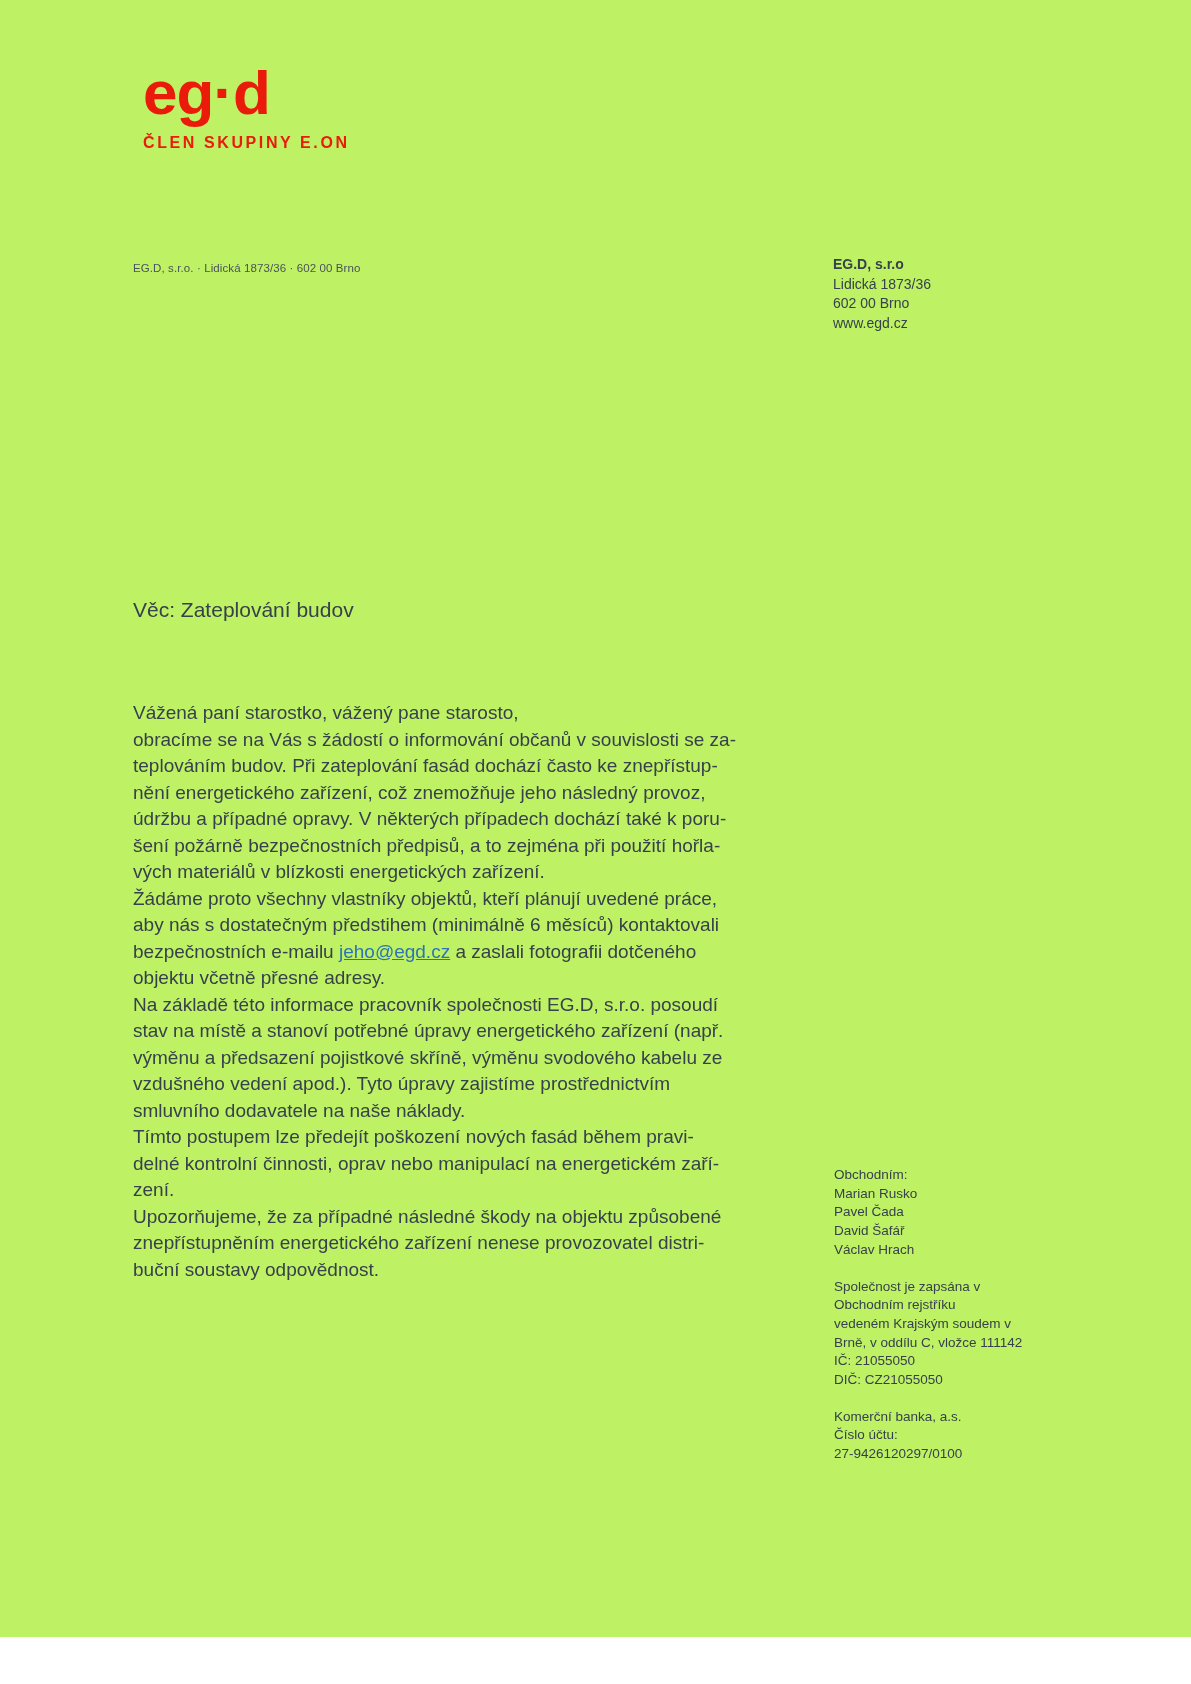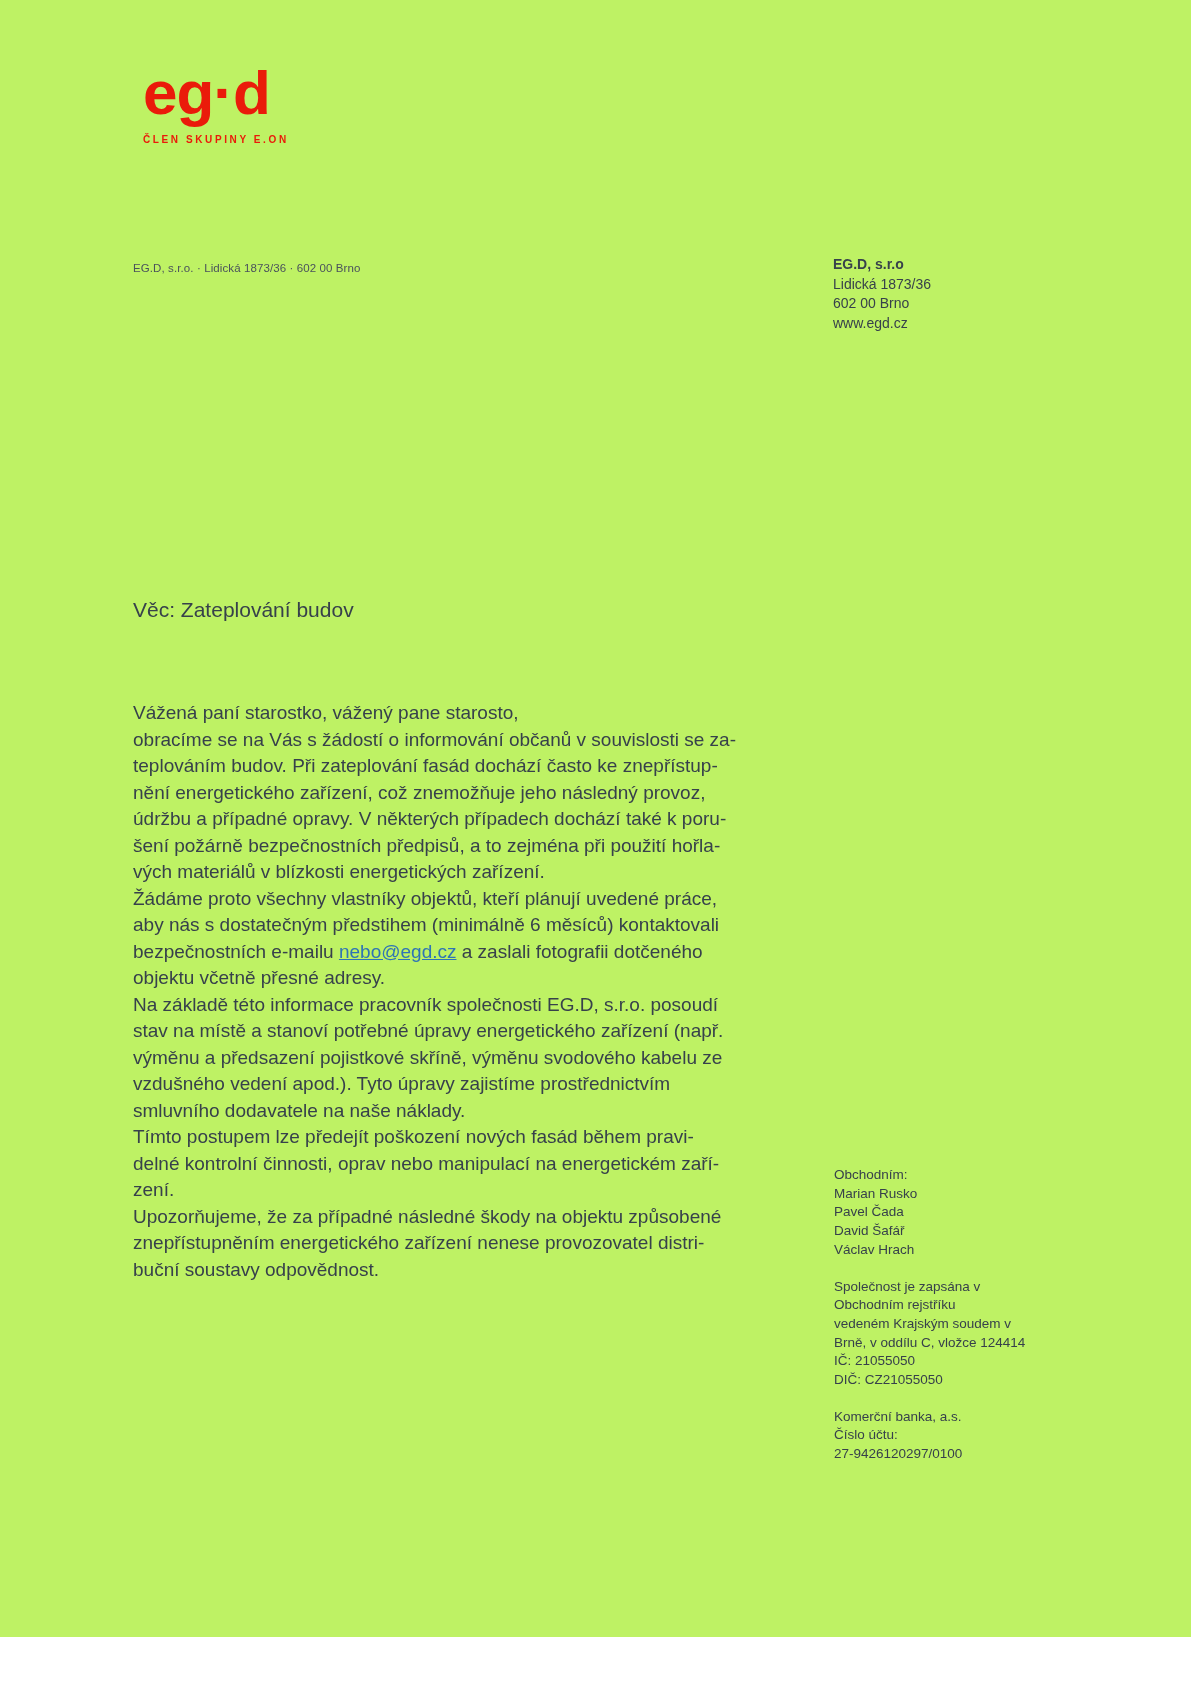--- a/index.html
+++ b/index.html
@@ -9,21 +9,21 @@
     width: 1191px;
     height: 1637px;
     background: #bef264;
     font-family: "Liberation Sans", "DejaVu Sans", sans-serif;
     color: #37414b;
     overflow: hidden;
   }
   
   .logo { position: absolute; left: 143px; top: 62px; color: #ea1b0a; }
   .logo-word { font-size: 62px; font-weight: 700; letter-spacing: -1px; line-height: 1; }
-  .logo-tagline { margin-top: 10px; font-size: 10px; font-weight: 700; letter-spacing: 2.6px; }
+  .logo-tagline { margin-top: 10px; font-size: 16px; font-weight: 700; letter-spacing: 2.6px; }
   
   .sender-line { position: absolute; left: 133px; top: 262px; font-size: 11.5px; color: #4a525c; letter-spacing: 0.1px; }
   
   .addr { position: absolute; left: 833px; top: 255px; font-size: 14px; line-height: 19.5px; }
   .addr-name { font-weight: 700; }
   .pre { white-space: pre; }
   
   .subject { position: absolute; left: 133px; top: 598px; font-size: 21px; }
   
   .body-text { position: absolute; left: 133px; top: 700px; font-size: 19px; line-height: 26.5px; }
@@ -58,21 +58,21 @@
   <div class="body-text">
     <div class="pre">Vážená paní starostko, vážený pane starosto,
 obracíme se na Vás s žádostí o informování občanů v souvislosti se za-
 teplováním budov. Při zateplování fasád dochází často ke znepřístup-
 nění energetického zařízení, což znemožňuje jeho následný provoz,
 údržbu a případné opravy. V některých případech dochází také k poru-
 šení požárně bezpečnostních předpisů, a to zejména při použití hořla-
 vých materiálů v blízkosti energetických zařízení.
 Žádáme proto všechny vlastníky objektů, kteří plánují uvedené práce,
 aby nás s dostatečným předstihem (minimálně 6 měsíců) kontaktovali</div>
-    <div class="link-line"><span>bezpečnostních e-mailu </span><a class="email-link">nebo@egd.cz</a><span> a zaslali fotografii dotčeného</span></div>
+    <div class="link-line"><span>bezpečnostních e-mailu </span><a class="email-link">jeho@egd.cz</a><span> a zaslali fotografii dotčeného</span></div>
     <div class="pre">objektu včetně přesné adresy.
 Na základě této informace pracovník společnosti EG.D, s.r.o. posoudí
 stav na místě a stanoví potřebné úpravy energetického zařízení (např.
 výměnu a předsazení pojistkové skříně, výměnu svodového kabelu ze
 vzdušného vedení apod.). Tyto úpravy zajistíme prostřednictvím
 smluvního dodavatele na naše náklady.
 Tímto postupem lze předejít poškození nových fasád během pravi-
 delné kontrolní činnosti, oprav nebo manipulací na energetickém zaří-
 zení.
 Upozorňujeme, že za případné následné škody na objektu způsobené
@@ -86,21 +86,21 @@
       <div>Obchodním:</div>
       <div class="pre">Marian Rusko
 Pavel Čada
 David Šafář
 Václav Hrach</div>
     </div>
     <div class="block-gap"></div>
     <div class="pre">Společnost je zapsána v
 Obchodním rejstříku
 vedeném Krajským soudem v
-Brně, v oddílu C, vložce 124414
+Brně, v oddílu C, vložce 111142
 IČ: 21055050
 DIČ: CZ21055050</div>
     <div class="block-gap"></div>
     <div class="pre">Komerční banka, a.s.
 Číslo účtu:
 27-9426120297/0100</div>
   </div>
 
 </div>
 

